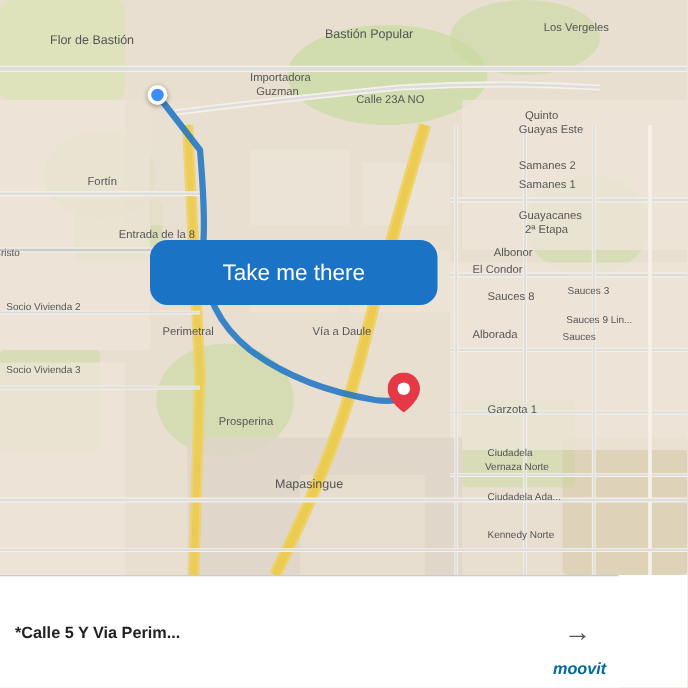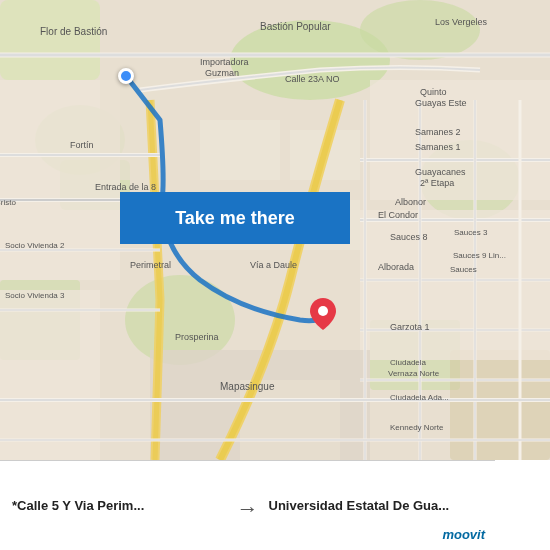--- a/index.html
+++ b/index.html
@@ -26,23 +26,23 @@
 
     #take-me-there-btn {
       position: absolute;
       top: 192px;
       left: 120px;
       width: 230px;
       height: 52px;
       background-color: #1a73c4;
       color: white;
       border: none;
-      border-radius: 0;
+      border-radius: 14px;
       font-size: 18px;
-      font-weight: bold;
+      font-weight: normal;
       cursor: pointer;
       z-index: 10;
       display: flex;
       align-items: center;
       justify-content: center;
     }
 
     #bottom-bar {
       width: 495px;
       height: 90px;
@@ -261,19 +261,16 @@
 
   
   <button id="take-me-there-btn">Take me there</button>
 </div>
 
 <div id="bottom-bar">
   <div class="route-endpoint">
     <div class="route-name">*Calle 5 Y Via Perim...</div>
   </div>
   <div class="route-arrow">→</div>
-  <div class="route-endpoint">
-    <div class="route-name">Universidad Estatal De Gua...</div>
-  </div>
   <div class="moovit-logo">
     <span>moovit</span>
   </div>
 </div>
 
 </body></html>

